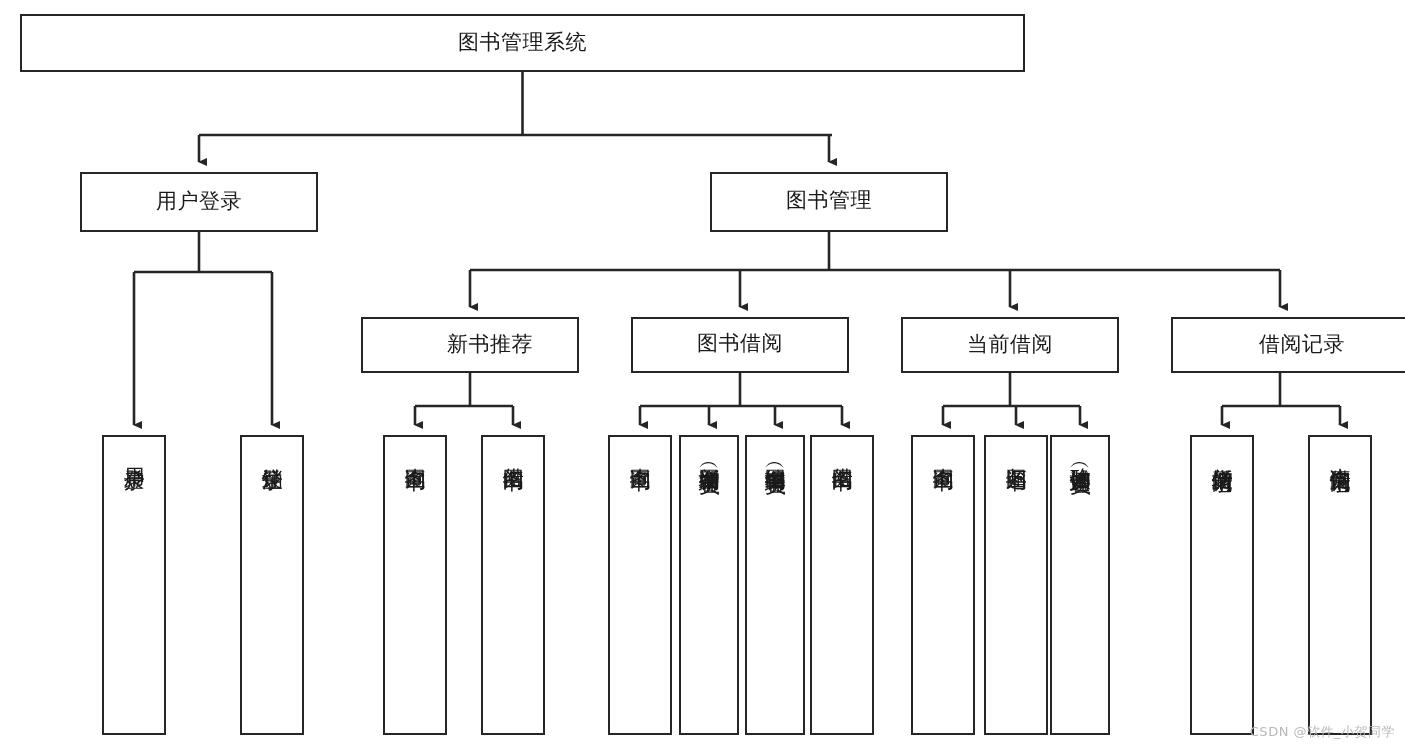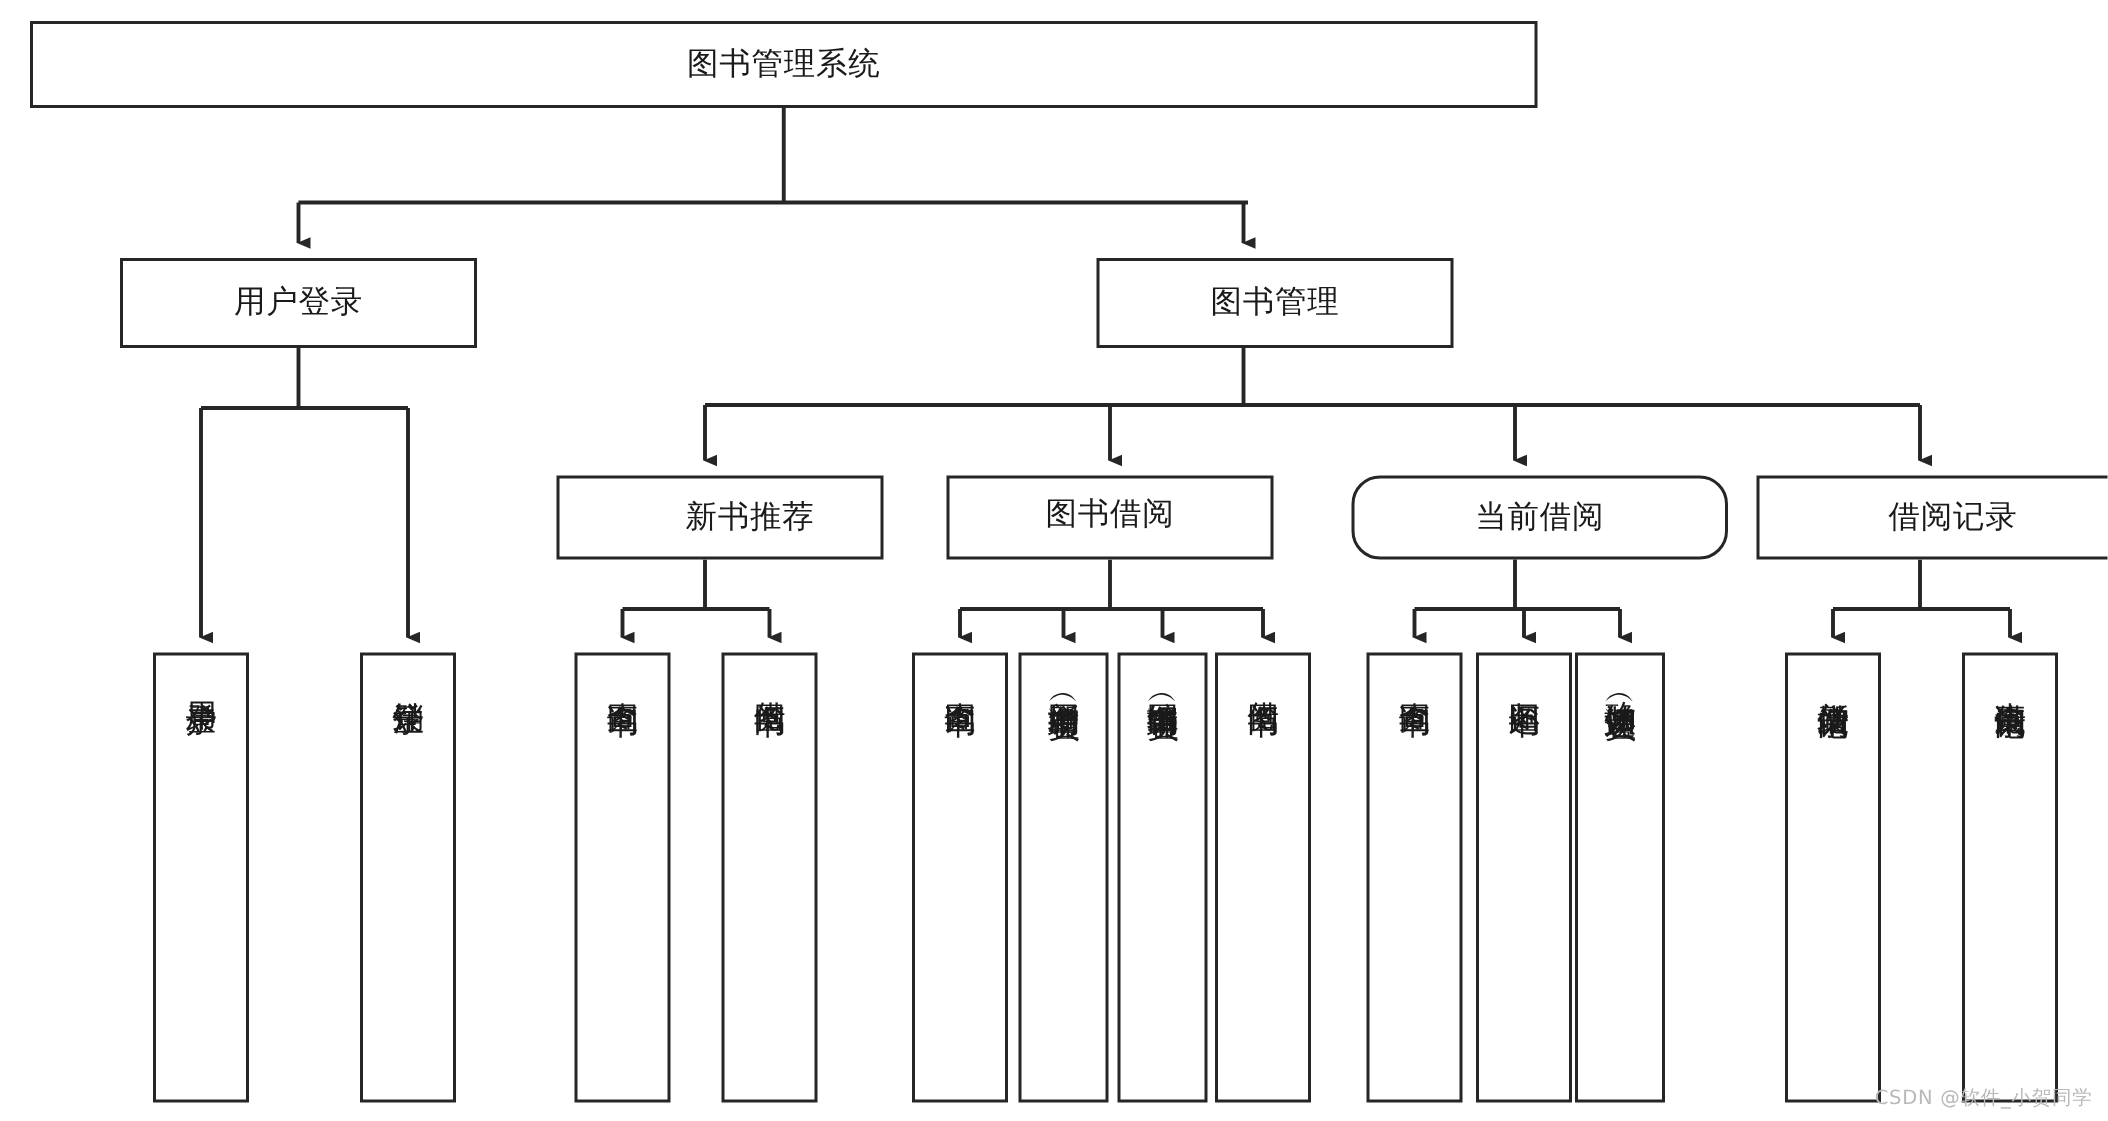--- a/index.html
+++ b/index.html
@@ -122,31 +122,31 @@
     </g>
   </svg>
 
   <div class="node" style="left:20px; top:14px; width:1005px; height:58px;">
     <span class="node-label">图书管理系统</span>
   </div>
 
   <div class="node" style="left:80px; top:172px; width:238px; height:60px;">
     <span class="node-label">用户登录</span>
   </div>
-  <div class="node" style="left:731px; top:172px; width:238px; height:60px;">
+  <div class="node" style="left:710px; top:172px; width:238px; height:60px;font-family:Liberation Mono, monospace;">
     <span class="node-label">图书管理</span>
   </div>
 
-  <div class="node" style="left:371px; top:317px; width:218px; height:56px;padding-left:40px;">
+  <div class="node" style="left:361px; top:317px; width:218px; height:56px;padding-left:40px;">
     <span class="node-label">新书推荐</span>
   </div>
   <div class="node" style="left:631px; top:317px; width:218px; height:56px;font-family:Liberation Mono, monospace;">
     <span class="node-label">图书借阅</span>
   </div>
-  <div class="node" style="left:901px; top:317px; width:251px; height:56px;border-radius:19px;">
+  <div class="node" style="left:901px; top:317px; width:218px; height:56px;">
     <span class="node-label">当前借阅</span>
   </div>
   <div class="node" style="left:1171px; top:317px; width:262px; height:56px;">
     <span class="node-label">借阅记录</span>
   </div>
 
   <div class="node vertical" style="left:102px; top:435px; width:64px; height:300px;">
     <span class="node-label">用户登录</span>
   </div>
   <div class="node vertical" style="left:240px; top:435px; width:64px; height:300px;">

